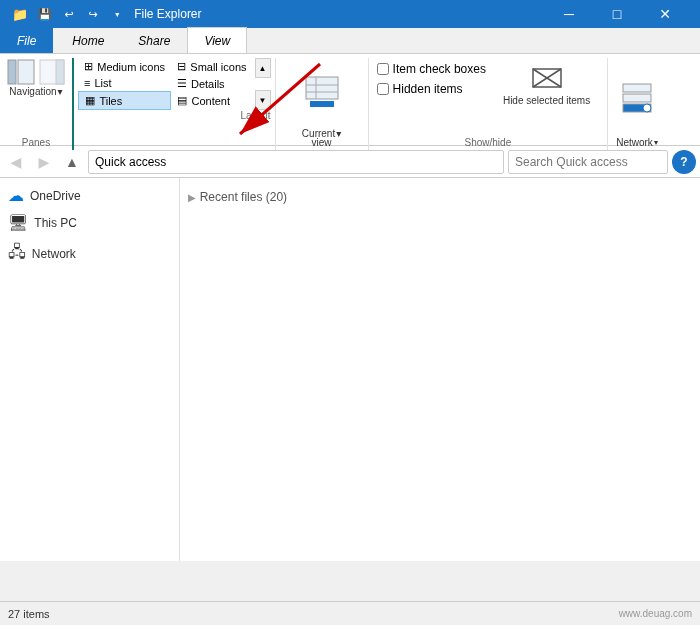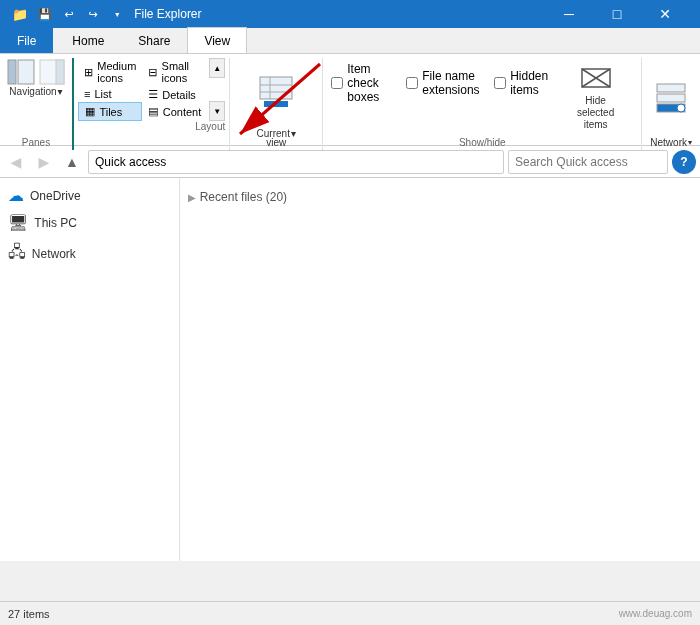--- a/index.html
+++ b/index.html
@@ -47,20 +47,21 @@
     }
     .ribbon-tab {
       padding: 4px 16px 4px;
       cursor: pointer;
       font-size: 12px;
       border: 1px solid transparent;
       border-bottom: none;
       height: 26px;
       display: flex;
       align-items: center;
+      font-style: italic;
     }
     .ribbon-tab.file {
       background: #1a73c5;
       color: white;
       border-color: transparent;
       margin-right: 2px;
     }
     .ribbon-tab.active {
       background: white;
       border-color: #ccc;
@@ -352,28 +353,24 @@
       <button style="background:transparent; border:none; cursor:pointer; font-size:10px; color:#333; display:flex; align-items:center;">
         <span>Current</span>
         <span style="margin-left:1px;">▾</span>
       </button>
       <span style="font-size:10px; color:#333; margin-top:-2px;">view</span>
       <span style="font-size:10px; color:#666; margin-top:auto;"></span>
     </div>
 
     <div style="display:flex; flex-direction:column; border-right:1px solid #e0e0e0; padding:0 8px 2px;">
       <div style="display:flex; gap:8px; align-items:flex-start; flex:1;">
-        <div style="display:flex; flex-direction:row; gap:4px; padding-top:4px;">
+        <div style="display:flex; flex-direction:column; gap:4px; padding-top:4px;">
           <label class="checkbox-row">
             <input type="checkbox" style="">
             <span>Item check boxes</span>
-          </label>
-          <label class="checkbox-row">
-            <input type="checkbox" style="">
-            <span>File name extensions</span>
           </label>
           <label class="checkbox-row">
             <input type="checkbox" style="">
             <span>Hidden items</span>
           </label>
         </div>
 
         <div class="hide-selected-btn">
           <svg width="32" height="32" viewBox="0 0 32 32">
             <rect x="2" y="6" width="28" height="18" fill="none" stroke="#555" stroke-width="1.5"></rect>

